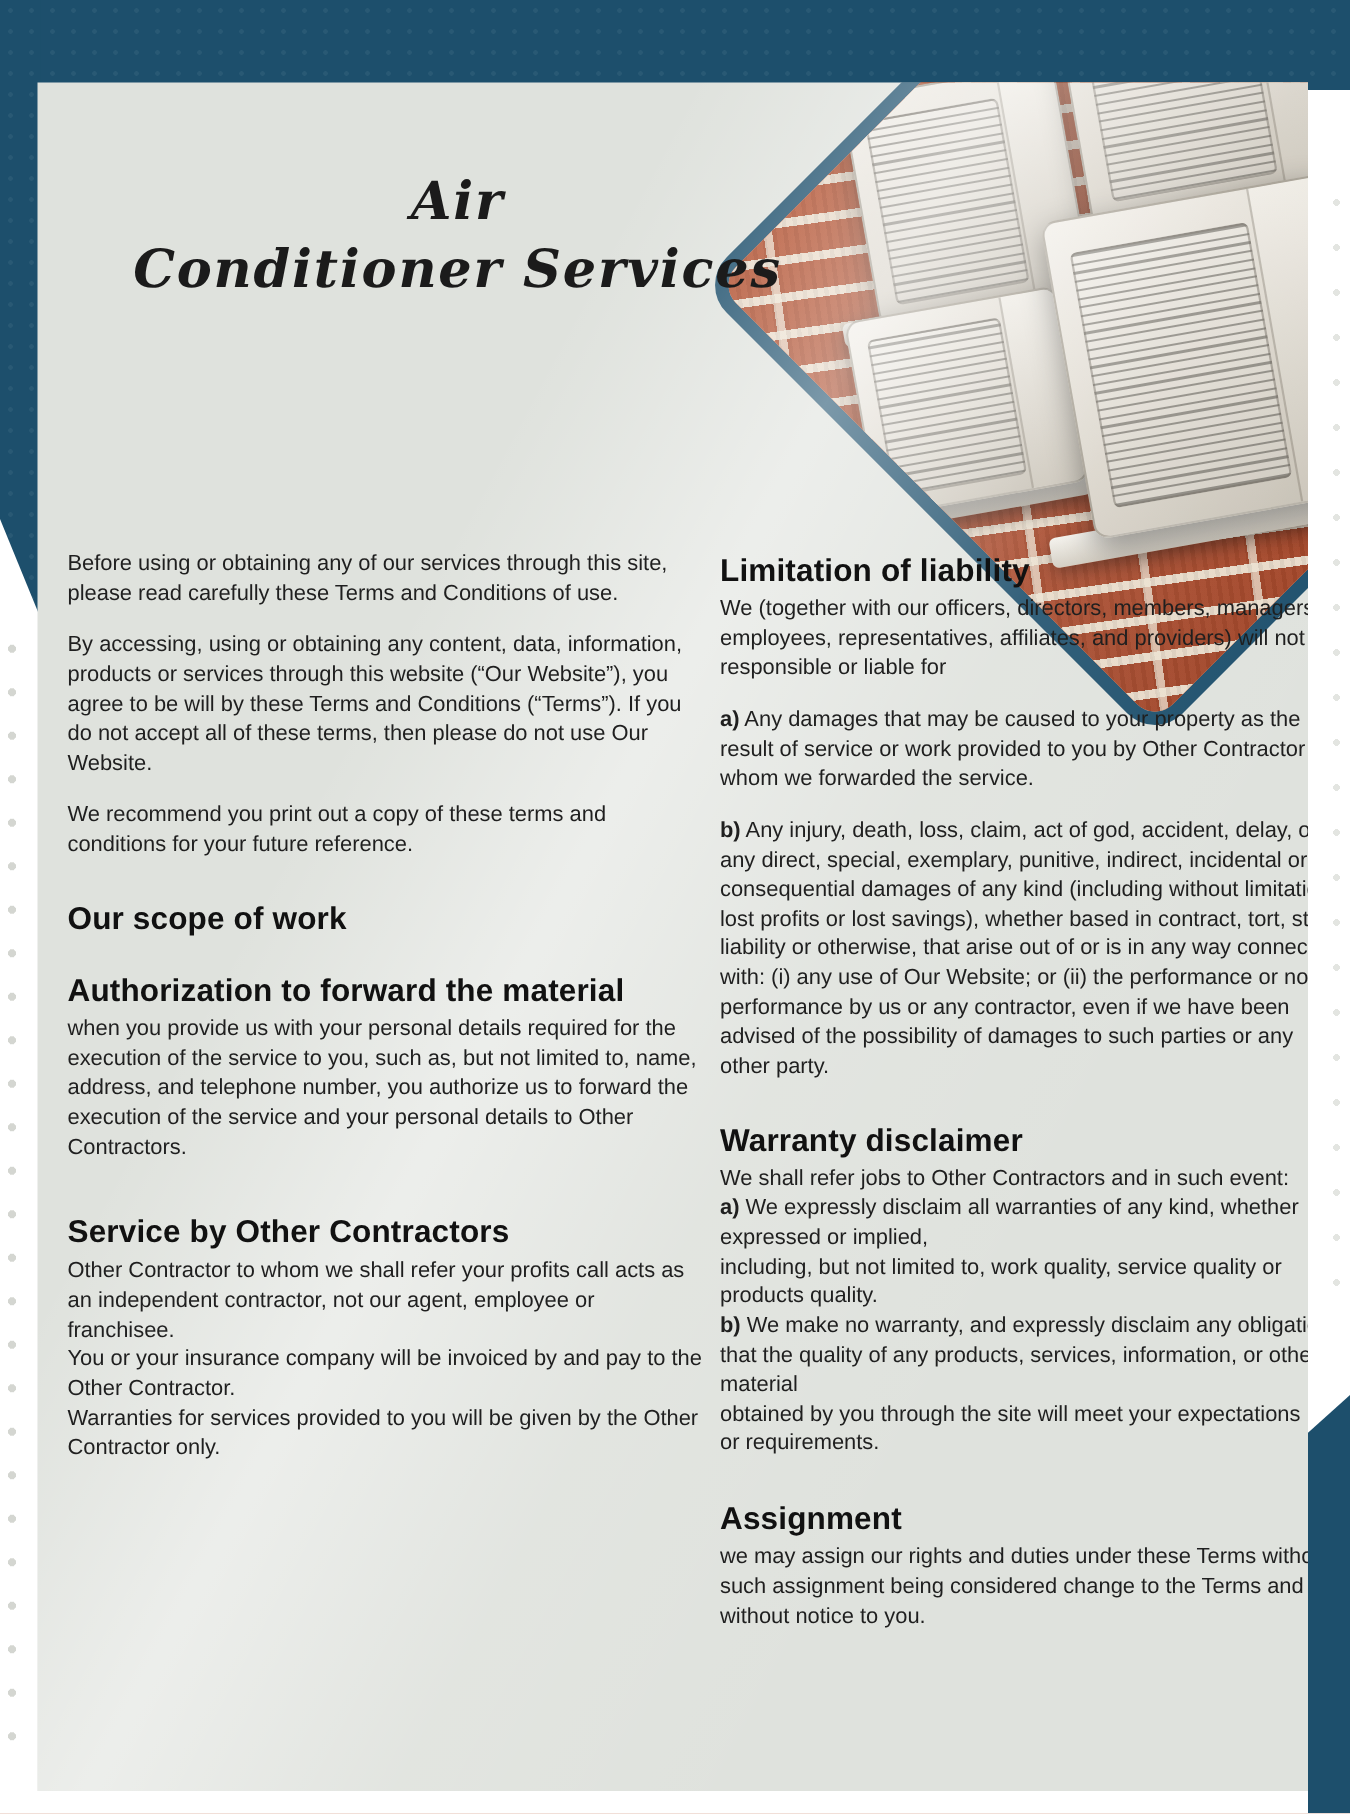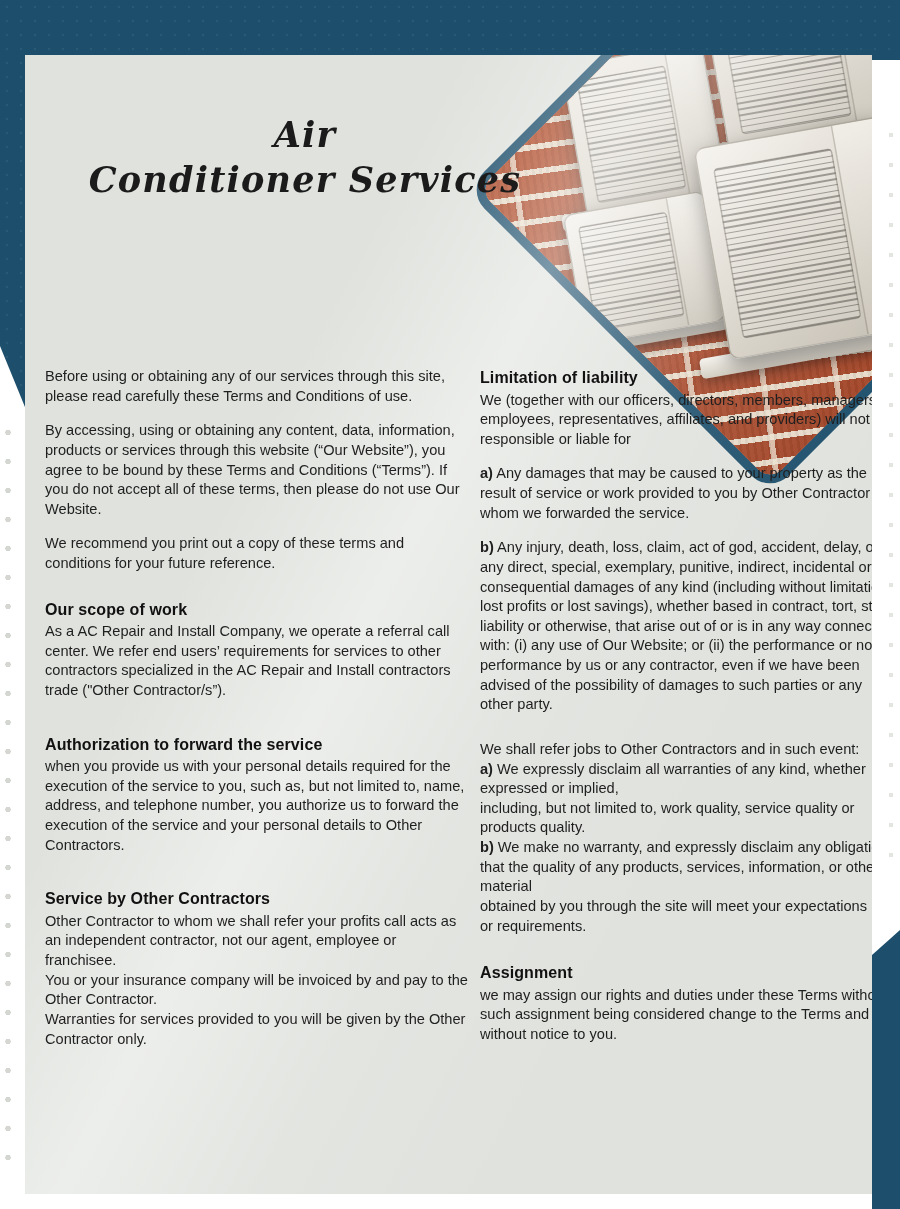--- a/index.html
+++ b/index.html
@@ -218,21 +218,21 @@
     font-family: Liberation Sans, sans-serif;
     font-size: 14.6px;
     line-height: 1.345;
   }
   .col-left  { left: 20px;  width: 425px; }
   .col-right { left: 455px; width: 415px; }
 
   .sec { margin-bottom: 0; }
   .sec h3 {
     margin: 0 0 2px 0;
-    font-size: 16px;
+    font-size: 21px;
     font-weight: bold;
     letter-spacing: .1px;
     color: #111111;
   }
   .sec p {
     margin: 0 0 15px 0;
   }
   .sec p.tight { margin-bottom: 0; }
   .sec p b { font-weight: bold; }
   .gap-sm { height: 10px; }
@@ -283,35 +283,34 @@
     <div class="brand">
       <div>Air</div>
       <div>Conditioner Services</div>
     </div>
 
 
     <div class="col col-left">
 
       <div class="sec">
         <p>Before using or obtaining any of our services through this site, please read carefully these Terms and Conditions of use.</p>
-        <p>By accessing, using or obtaining any content, data, information, products or services through this website (“Our Website”), you agree to be bound by these Terms and Conditions (“Terms”). If you do not accept all of these terms, then please do not use Our Website.</p>
+        <p>By accessing, using or obtaining any content, data, information, products or services through this website (“Our Website”), you agree to be will by these Terms and Conditions (“Terms”). If you do not accept all of these terms, then please do not use Our Website.</p>
         <p>We recommend you print out a copy of these terms and conditions for your future reference.</p>
       </div>
 
       <div class="gap-sm"></div>
 
       <div class="sec">
         <h3>Our scope of work</h3>
-        <p>As a AC Repair and Install Company, we operate a referral call center. We refer end users’ requirements for services to other contractors specialized in the AC Repair and Install contractors trade ("Other Contractor/s”).</p>
       </div>
 
       <div class="gap-md"></div>
 
       <div class="sec">
-        <h3>Authorization to forward the service</h3>
+        <h3>Authorization to forward the material</h3>
         <p>when you provide us with your personal details required for the execution of the service to you, such as, but not limited to, name, address, and telephone number, you authorize us to forward the execution of the service and your personal details to Other Contractors.</p>
       </div>
 
       <div class="gap-md"></div>
 
       <div class="sec">
         <h3>Service by Other Contractors</h3>
         <p class="tight">Other Contractor to whom we shall refer your profits call acts as an independent contractor, not our agent, employee or franchisee.</p>
         <p class="tight">You or your insurance company will be invoiced by and pay to the Other Contractor.</p>
         <p class="tight">Warranties for services provided to you will be given by the Other Contractor only.</p>
@@ -324,20 +323,21 @@
       <div class="sec">
         <h3>Limitation of liability</h3>
         <p>We (together with our officers, directors, members, managers, employees, representatives, affiliates, and providers) will not be responsible or liable for</p>
         <p><b>a)</b><span> Any damages that may be caused to your property as the result of service or work provided to you by Other Contractor to whom we forwarded the service.</span></p>
         <p><b>b)</b><span> Any injury, death, loss, claim, act of god, accident, delay, or any direct, special, exemplary, punitive, indirect, incidental or consequential damages of any kind (including without limitation lost profits or lost savings), whether based in contract, tort, strict liability or otherwise, that arise out of or is in any way connected with: (i) any use of Our Website; or (ii) the performance or non-performance by us or any contractor, even if we have been advised of the possibility of damages to such parties or any other party.</span></p>
       </div>
 
       <div class="gap-sm"></div>
 
       <div class="sec">
+        <h3>Warranty disclaimer</h3>
         <p class="tight">We shall refer jobs to Other Contractors and in such event:</p>
         <p class="tight"><b>a)</b><span> We expressly disclaim all warranties of any kind, whether expressed or implied,</span></p>
         <p class="tight">including, but not limited to, work quality, service quality or products quality.</p>
         <p class="tight"><b>b)</b><span> We make no warranty, and expressly disclaim any obligation,</span></p>
         <p class="tight">that the quality of any products, services, information, or other material</p>
         <p class="tight">obtained by you through the site will meet your expectations</p>
         <p class="tight">or requirements.</p>
       </div>
 
       <div class="gap-lg"></div>

